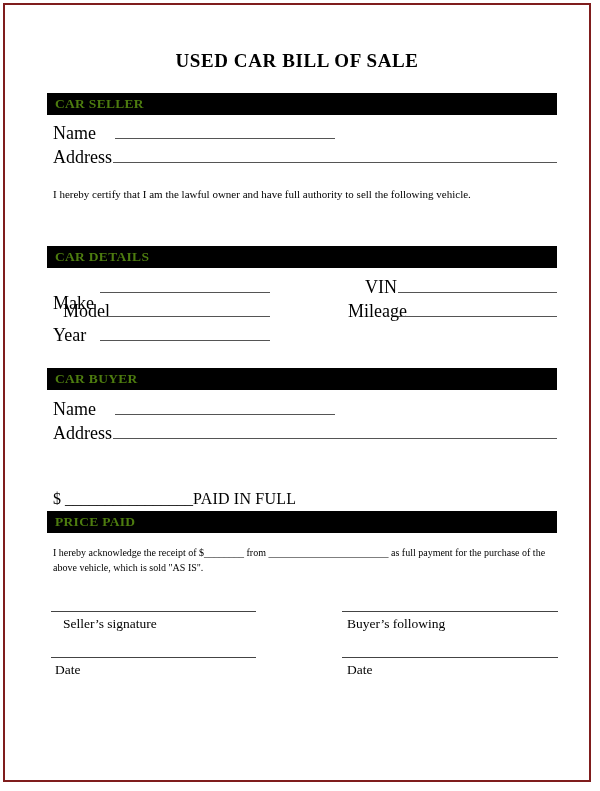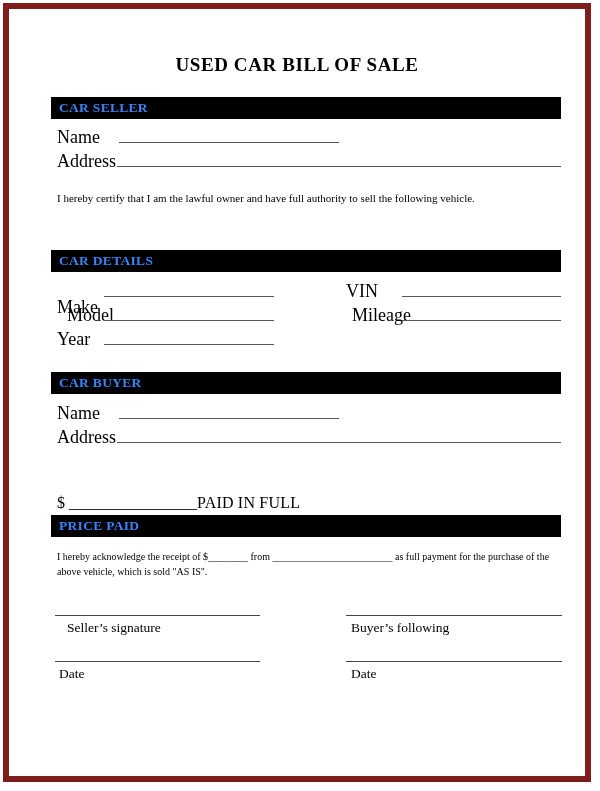--- a/index.html
+++ b/index.html
@@ -14,21 +14,21 @@
     color: #000000;
     overflow: hidden;
   }
 
   .page-frame {
     position: absolute;
     left: 3px;
     top: 3px;
     width: 588px;
     height: 779px;
-    border: 6px solid #7f1d1d;
+    border: 2px solid #7f1d1d;
     background: #ffffff;
     box-sizing: border-box;
   }
 
   .doc-body {
     position: absolute;
     left: 0;
     top: 0;
     width: 100%;
     height: 100%;
@@ -45,21 +45,21 @@
     letter-spacing: 0.6px;
   }
 
   
   .section-bar {
     position: absolute;
     left: 42px;
     width: 510px;
     height: 22px;
     background: #000000;
-    color: #3b82f6;
+    color: #4d7c0f;
     font-size: 13.5px;
     font-weight: bold;
     letter-spacing: 0.3px;
     display: flex;
     align-items: center;
     box-sizing: border-box;
     padding-left: 8px;
   }
 
   #bar-seller  { top: 88px; }
@@ -93,21 +93,21 @@
   #certify-text { left: 48px; top: 182px; width: 505px; }
 
   
   #lbl-make   { left: 48px; top: 288px; text-align: center; }
   #rule-make  { left: 95px; top: 287px; width: 170px; }
   #lbl-model  { left: 58px; top: 296px; }
   #rule-model { left: 95px; top: 311px; width: 170px; }
   #lbl-year   { left: 48px; top: 320px; }
   #rule-year  { left: 95px; top: 335px; width: 170px; }
 
-  #lbl-vin      { left: 337px; top: 272px; }
+  #lbl-vin      { left: 360px; top: 272px; }
   #rule-vin     { left: 393px; top: 287px; width: 159px; }
   #lbl-mileage  { left: 343px; top: 296px; }
   #rule-mileage { left: 393px; top: 311px; width: 159px; }
 
   
   #lbl-buyer-name     { left: 48px; top: 394px; }
   #rule-buyer-name    { left: 110px; top: 409px; width: 220px; }
   #lbl-buyer-address  { left: 48px; top: 418px; }
   #rule-buyer-address { left: 108px; top: 433px; width: 444px; }
 

